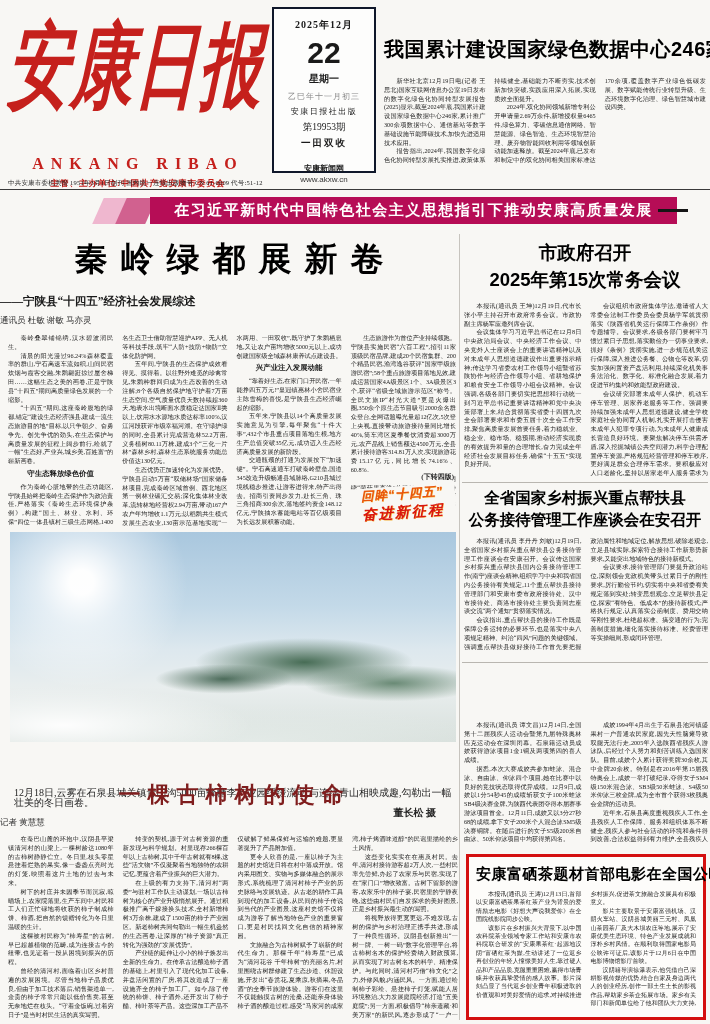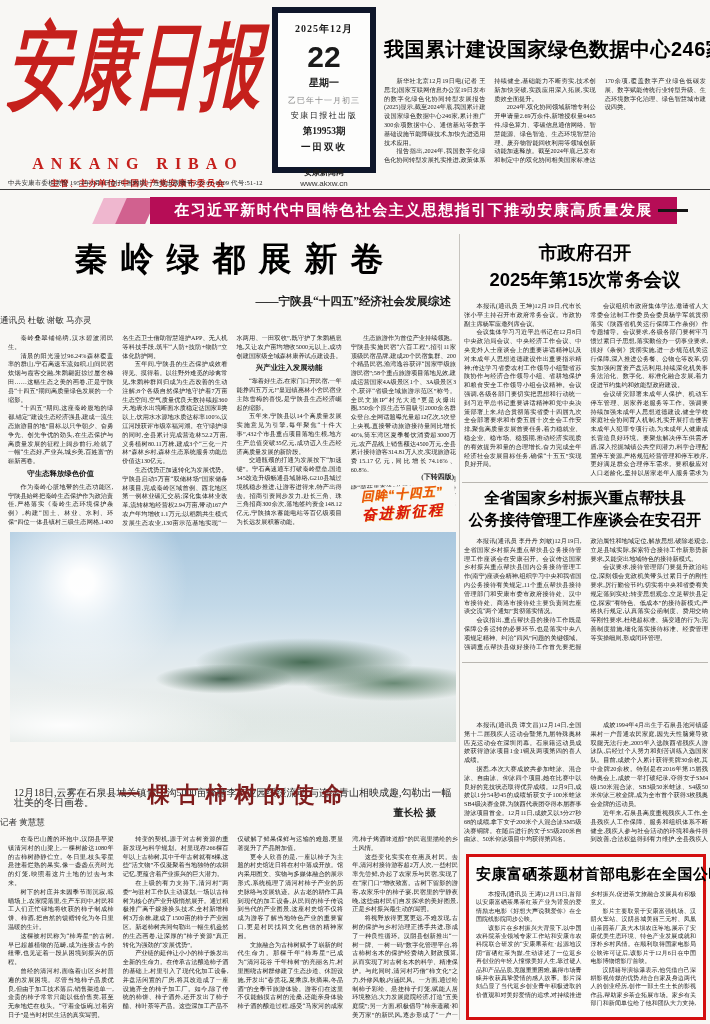--- a/index.html
+++ b/index.html
@@ -9,27 +9,27 @@
 
   
   .masthead { position:absolute; left:8px; top:4px; width:260px; height:184px; }
   .calligraphy { font-size:62px; line-height:1.05; font-weight:900; font-style:italic; color:#c5201c;
                  text-align:center; letter-spacing:2px; transform:scaleY(1.5) skewX(-4deg); transform-origin:top center;
                  margin-top:14px; white-space:nowrap; }
   .latin { margin-top:72px; text-align:center; color:#c5201c; font-weight:bold; font-size:16px; letter-spacing:7px; font-family:"Liberation Serif",serif; }
   .organizer { margin-top:5px; text-align:center; color:#c5201c; font-weight:bold; font-size:8.5px; letter-spacing:1px; }
   .mast-line { position:absolute; left:0; bottom:0; width:262px; font-size:6.5px; color:#222; white-space:nowrap; letter-spacing:0.2px; }
 
-  .datebox { position:absolute; left:272px; top:7px; width:104px; height:166px; border:6px solid #0f172a; background:#fdfdfc; text-align:center; }
+  .datebox { position:absolute; left:272px; top:7px; width:104px; height:166px; border:2px solid #0f172a; background:#fdfdfc; text-align:center; }
   .db-month { font-size:10px; font-weight:bold; margin-top:9px; letter-spacing:1px; }
   .db-day { font-size:30px; font-weight:bold; line-height:1.1; margin-top:4px; font-family:"Liberation Sans",sans-serif; }
   .db-week { font-size:10px; font-weight:bold; margin-top:3px; }
   .db-lunar { font-size:8px; color:#8a8a8a; margin-top:5px; letter-spacing:1px; }
   .db-pub { font-size:8px; margin-top:4px; letter-spacing:1.5px; }
-  .db-issue { font-size:9.5px; font-weight:bold; margin-top:4px; }
+  .db-issue { font-size:9.5px; font-weight:normal; margin-top:4px; }
   .db-pages { font-size:9.5px; font-weight:bold; margin-top:3px; letter-spacing:2px; }
   .db-site { font-size:8px; font-weight:bold; margin-top:13px; }
   .db-url { font-size:8px; color:#333; margin-top:1px; font-family:"Liberation Sans",sans-serif; }
 
   .top-story { position:absolute; left:384px; top:36px; width:322px; }
   .top-story h1 { font-size:20px; font-weight:900; letter-spacing:0.5px; color:#000; white-space:nowrap;
                   font-family:"Liberation Sans","DejaVu Sans",sans-serif; }
   .header-rule { position:absolute; left:0; top:189px; width:710px; height:1px; background:#3a3a3a; }
 
   
@@ -44,21 +44,21 @@
   .banner .deco1 { position:absolute; left:98px; top:1px; width:30px; height:26px; background:#efb7cf; transform:skewX(-24deg); }
   .banner .deco2 { position:absolute; left:121px; top:1px; width:30px; height:26px; background:#d1618f; transform:skewX(-24deg); }
   .banner .bar { position:absolute; left:150px; top:0; width:527px; height:27px; background:#b60d56; color:#fff;
                  display:flex; align-items:center; justify-content:center; font-size:15px; font-weight:bold;
                  letter-spacing:1.5px; font-family:"Liberation Sans",sans-serif; white-space:nowrap; }
   .banner .dash { position:absolute; right:2px; top:12px; width:30px; height:2.5px; background:#151515; }
 
   
   .q-head { position:absolute; left:0; top:237px; width:458px; text-align:center; font-size:33px; font-weight:900;
             letter-spacing:13px; color:#000; font-family:"Liberation Sans","DejaVu Sans",sans-serif; text-indent:13px; }
-  .q-sub { position:absolute; left:0; top:294px; width:451px; text-align:right; font-size:11.5px; font-weight:bold; }
+  .q-sub { position:absolute; left:0; top:294px; width:451px; text-align:left; font-size:11.5px; font-weight:bold; }
   .q-by { position:absolute; left:0; top:315px; width:458px; text-align:left; font-size:8.5px; color:#333; }
   .q-body { position:absolute; left:8px; top:334px; width:448px; height:196px; }
   .q-jump { position:absolute; left:352px; top:472px; width:102px; text-align:right; font-size:7px; font-weight:bold; background:#f8f7f4; }
   .huimou { position:absolute; left:350px; top:486px; width:106px; height:46px; background:#f8f7f4; text-align:center;
             transform:rotate(-4deg); font-style:italic; font-weight:900; font-family:"Liberation Sans",sans-serif; }
   .huimou .l1 { font-size:12.5px; color:#e8540e; text-shadow:0.5px 0.5px 0 #f6b33c; letter-spacing:1px; }
   .huimou .l2 { font-size:14.5px; color:#d81510; text-shadow:0.5px 0.5px 0 #f6b33c; letter-spacing:2px; }
 
   
   .v-rule { position:absolute; left:459px; top:234px; width:1px; height:786px; background:#c7c4be; }

